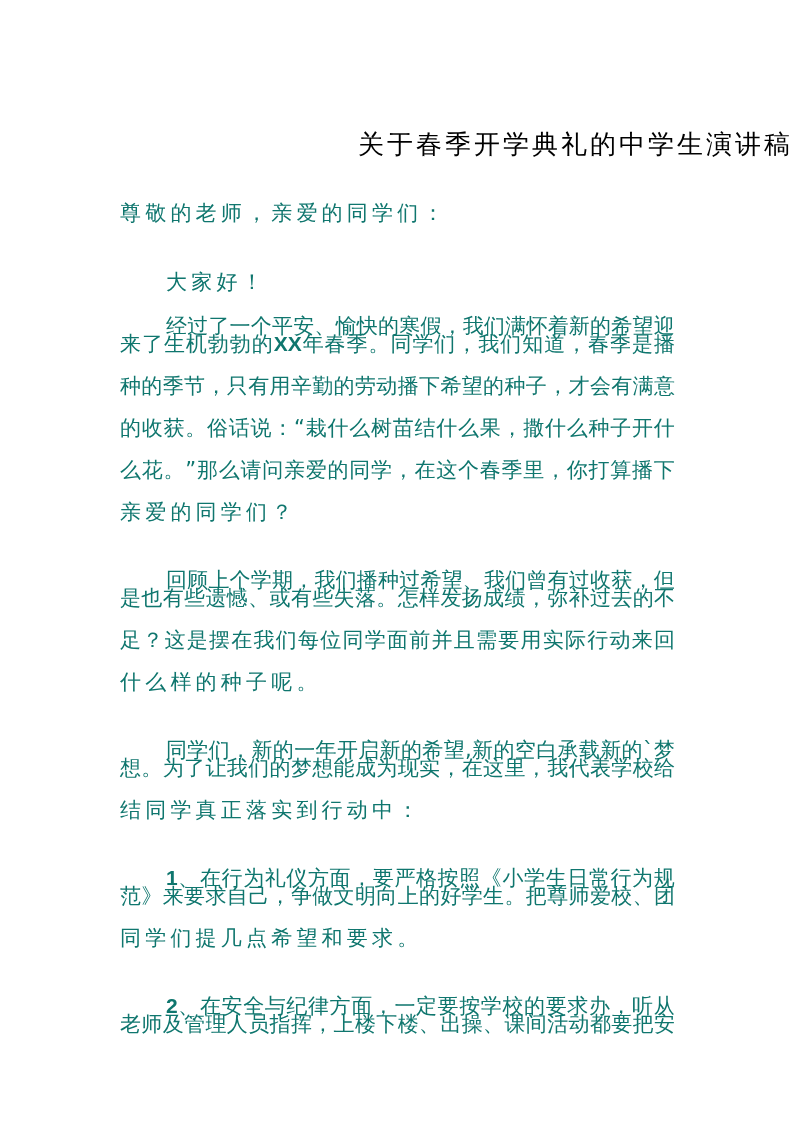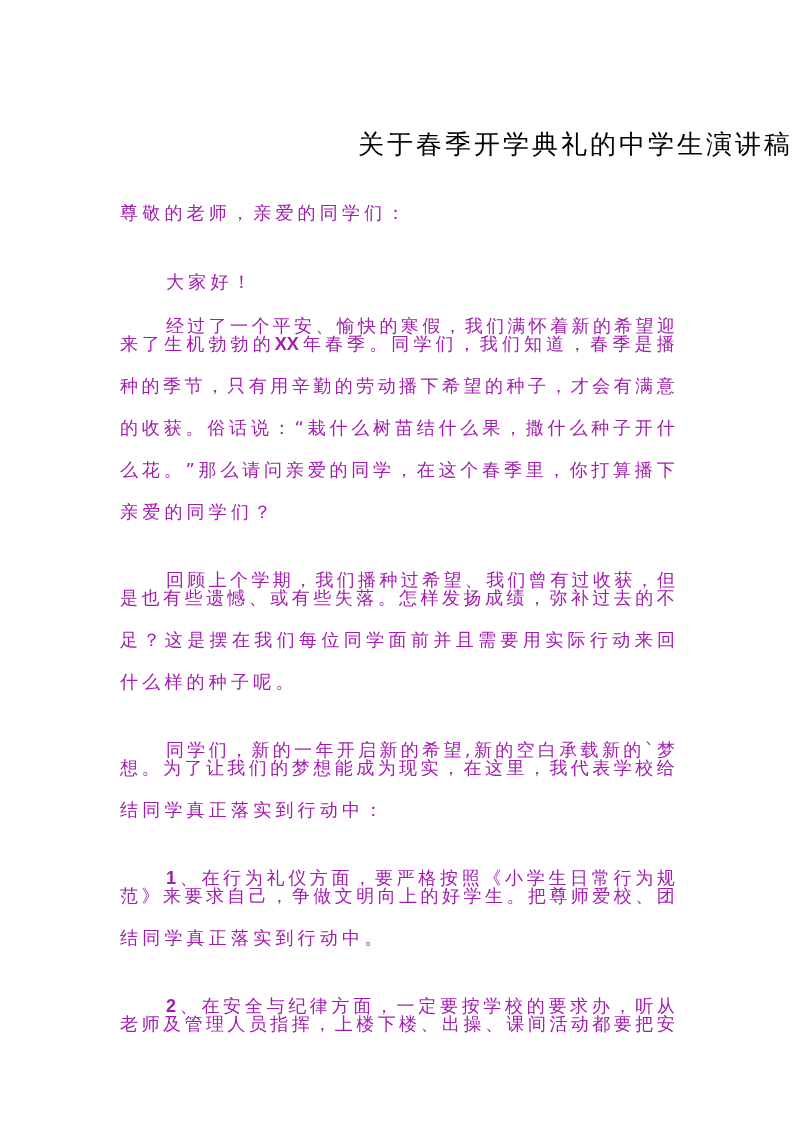--- a/index.html
+++ b/index.html
@@ -1,22 +1,22 @@
 <!DOCTYPE html>
 <html><head>
 <meta charset="utf-8">
 <style>
   html, body { margin: 0; padding: 0; background: #ffffff; }
   body { width: 793px; height: 1122px; position: relative; overflow: hidden;
          font-family: "DejaVu Sans", "Liberation Sans", sans-serif; color: #111111; }
   .page { position: absolute; left: 0; top: 0; width: 793px; height: 1122px; background: #fff; }
   .title { position: absolute; left: 0; width: 793px; top: 124px; text-align: right;
            font-size: 26px; letter-spacing: 3px; font-weight: normal; color: #000; line-height: 40px; }
-  .line { position: absolute; left: 120px; width: 555px; font-size: 18px; line-height: 36px;
-          white-space: nowrap; letter-spacing: 4.2px; color: #a21caf; }
+  .line { position: absolute; left: 120px; width: 555px; font-size: 21px; line-height: 36px;
+          white-space: nowrap; letter-spacing: 4.2px; color: #0f766e; }
   .indent { left: 166px; width: 509px; margin-top: 24px; }
   .justify { text-align: justify; text-align-last: justify; letter-spacing: 0; }
   .latin { font-family: Liberation Sans, sans-serif; font-weight: bold; letter-spacing: 0; }
 </style>
 </head>
 <body>
 
 <div class="page">
   <div class="title">关于春季开学典礼的中学生演讲稿</div>
   <div id="body-lines">
@@ -345,21 +345,21 @@
         <span>生</span>
         <span>。</span>
         <span>把</span>
         <span>尊</span>
         <span>师</span>
         <span>爱</span>
         <span>校</span>
         <span>、</span>
         <span>团</span>
       </div>
-      <div class="line" style="top: 920px;">结同学真正落实到行动中。</div>
+      <div class="line" style="top: 920px;">同学们提几点希望和要求。</div>
       <div class="line indent justify" style="top: 964px; display: flex; justify-content: space-between;">
         <span class="latin">2</span>
         <span>、</span>
         <span>在</span>
         <span>安</span>
         <span>全</span>
         <span>与</span>
         <span>纪</span>
         <span>律</span>
         <span>方</span>

